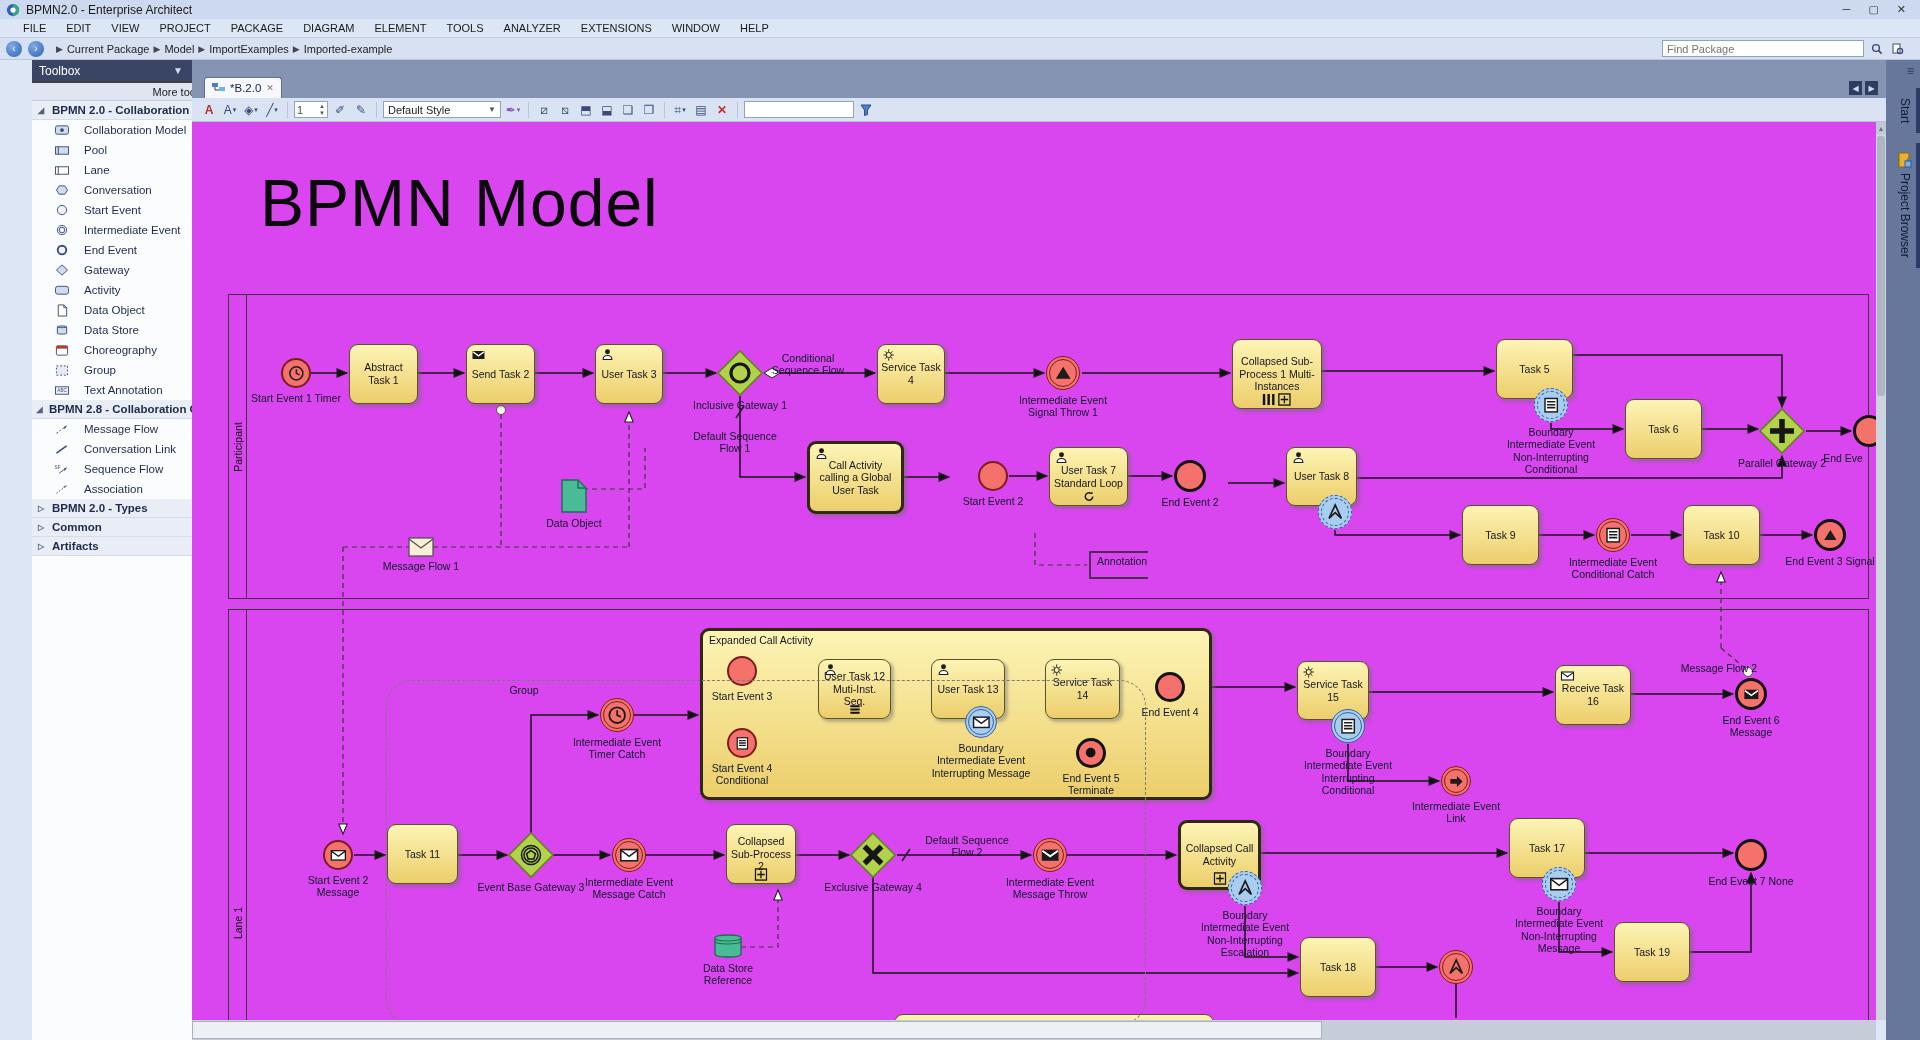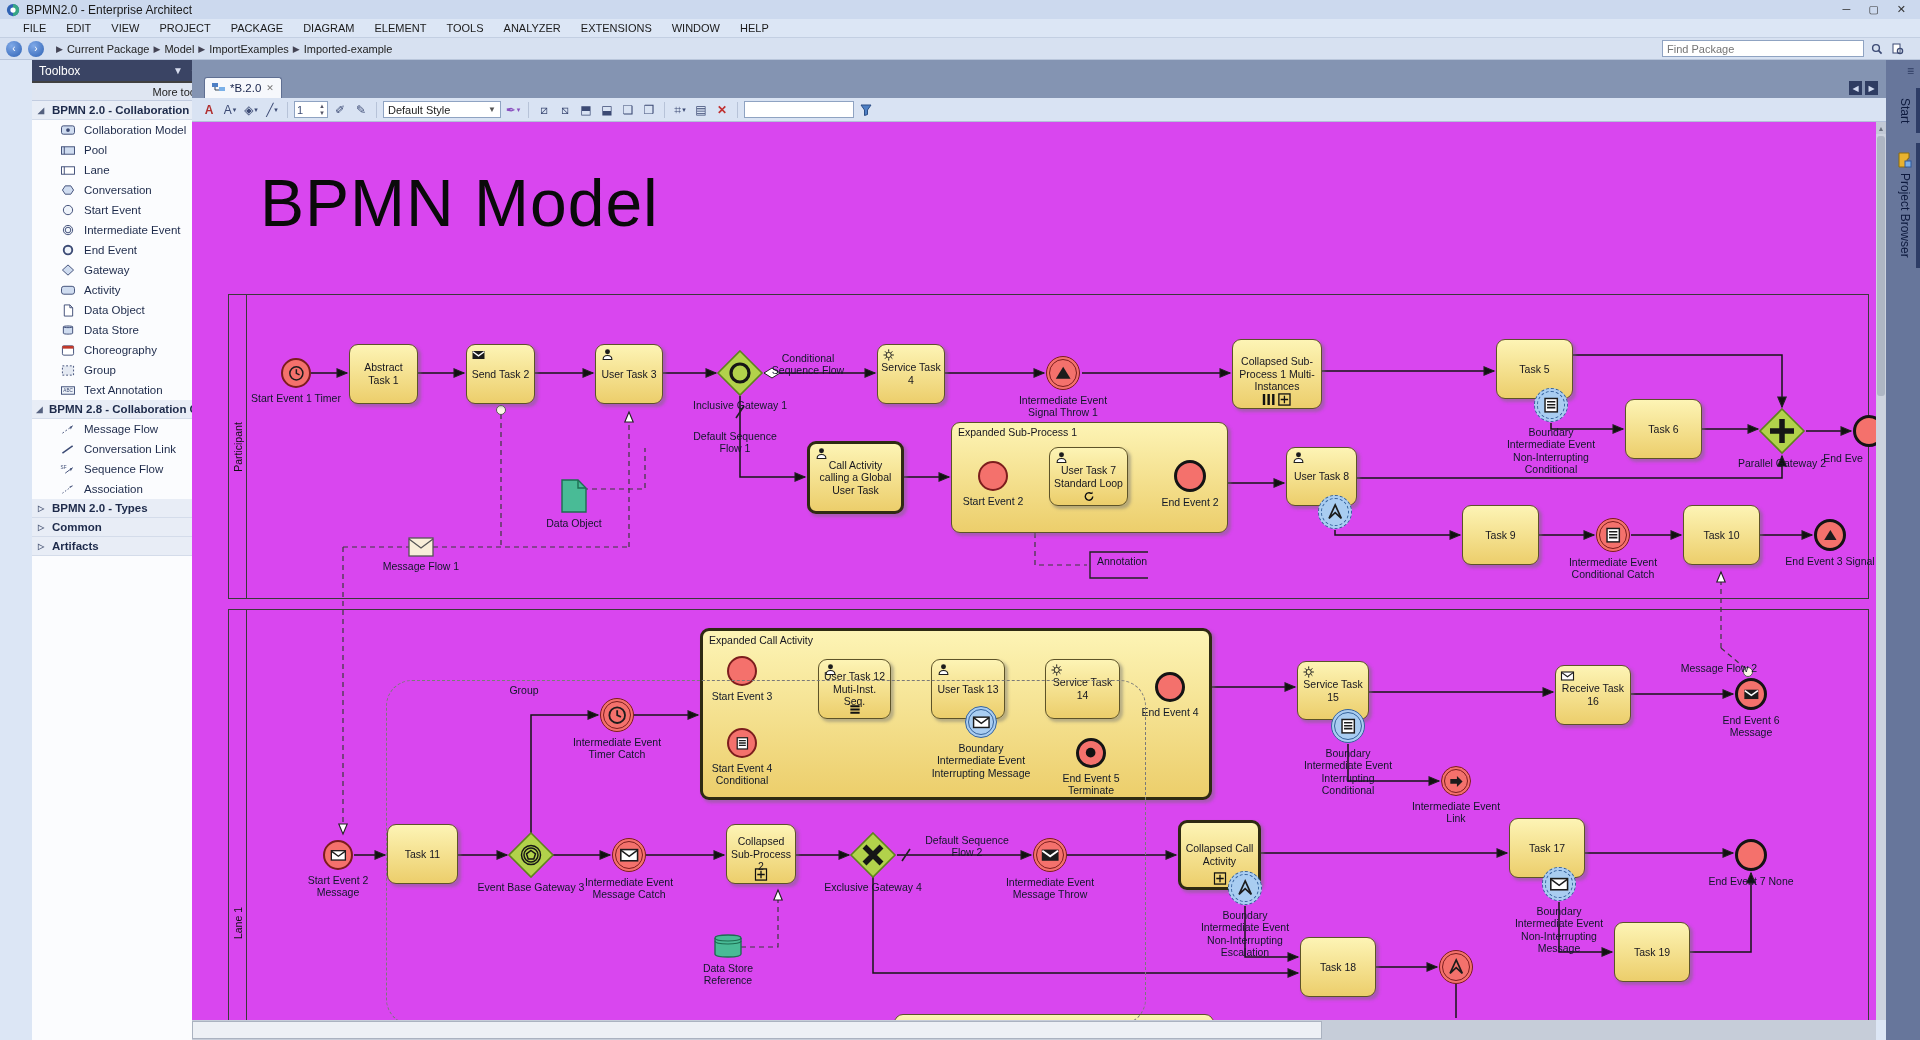--- a/index.html
+++ b/index.html
@@ -28,21 +28,21 @@
   
   .toolbox{position:absolute;left:0;top:60px;width:192px;bottom:0;background:#000000;border-right:1px solid #96a2ba;display:flex;flex-direction:column;margin-left:32px;}
   .tb-head{height:21px;background:#3a4464;color:#fff;font-size:12px;display:flex;align-items:center;padding:0 7px;}
   .tb-head .sp{margin-left:auto;display:flex;gap:8px;font-size:10px;color:#d7ddee;}
   .tb-more{height:20px;background:#dfe6f2;border-bottom:1px solid #c2cce0;border-top:2px solid #404040;
     font-size:11px;display:flex;align-items:center;justify-content:flex-end;padding-right:10px;color:#222;}
   .tb-list{flex:1;overflow:hidden;background:#fbfcfe;}
   .tb-sec{height:19px;display:flex;align-items:center;gap:6px;padding:0 4px;background:#e8edf6;
     border-bottom:1px solid #d4dcea;font-size:11.5px;font-weight:bold;color:#1d2a4a;white-space:nowrap;overflow:hidden;}
   .tb-sec .tri{font-size:8px;color:#55617f;width:10px;text-align:center;}
-  .tb-item{height:20px;display:flex;align-items:center;gap:8px;padding-left:28px;font-size:11.5px;color:#1d2a4a;background:#fbfcfe;}
+  .tb-item{height:20px;display:flex;align-items:center;gap:14px;padding-left:22px;font-size:11.5px;color:#1d2a4a;background:#fbfcfe;}
   .tb-item svg{width:16px;height:13px;flex:0 0 auto;}
   
   .tabstrip{position:absolute;left:192px;top:60px;width:1694px;height:38px;background:#8494b2;}
   .tab{position:absolute;left:12px;bottom:0;height:21px;background:#f6f8fc;border:1px solid #5f6f92;border-bottom:none;
     border-radius:3px 3px 0 0;display:flex;align-items:center;gap:5px;padding:0 7px;font-size:11.5px;color:#16224a;}
   .navarrows{position:absolute;right:8px;bottom:3px;display:flex;gap:3px;}
   .navarrows div{width:13px;height:14px;background:#2e3c62;color:#cfd9ef;font-size:8px;display:grid;place-items:center;}
   .dtoolbar{position:absolute;left:192px;top:98px;width:1694px;height:24px;background:#d9e3f3;border-bottom:1px solid #b3c0d8;
     display:flex;align-items:center;gap:3px;padding:0 8px;font-size:12px;color:#3c4a74;}
   .dbtn{height:18px;min-width:18px;display:flex;align-items:center;justify-content:center;padding:0 1px;}
@@ -550,23 +550,20 @@
         <div class="task" style="left: 1625px; top: 399px; width: 77px; height: 60px;">
           <div class="tlabel">Task 6</div>
         </div>
         <div class="task thick" style="left: 807px; top: 441px; width: 97px; height: 73px;">
           <div class="ticon"><svg viewBox="0 0 20 20">
               <circle cx="10" cy="6" r="3.1" fill="#1c1c1c"></circle>
               <path d="M4.5 15.5c0-3.3 2.4-5 5.5-5s5.5 1.7 5.5 5z" fill="#fff" stroke="#1c1c1c" stroke-width="1.3"></path>
             </svg></div>
           <div class="tlabel">Call Activity calling a Global User Task</div>
         </div>
-        <div class="task sub" style="left: 951px; top: 422px; width: 277px; height: 111px;">
-          <div class="sublabel">Expanded Sub-Process 1</div>
-        </div>
         <div class="task" style="left: 1049px; top: 447px; width: 79px; height: 59px;">
           <div class="ticon"><svg viewBox="0 0 20 20">
               <circle cx="10" cy="6" r="3.1" fill="#1c1c1c"></circle>
               <path d="M4.5 15.5c0-3.3 2.4-5 5.5-5s5.5 1.7 5.5 5z" fill="#fff" stroke="#1c1c1c" stroke-width="1.3"></path>
             </svg></div>
           <div class="tlabel">User Task 7 Standard Loop</div>
           <div class="tmarker">
             <svg viewBox="0 0 14 14">
               <path d="M11 7a4 4 0 11-1.6-3.2" fill="none" stroke="#111" stroke-width="1.5"></path>
               <path d="M10.8 1.6v2.6H8.2z" fill="#111"></path>

